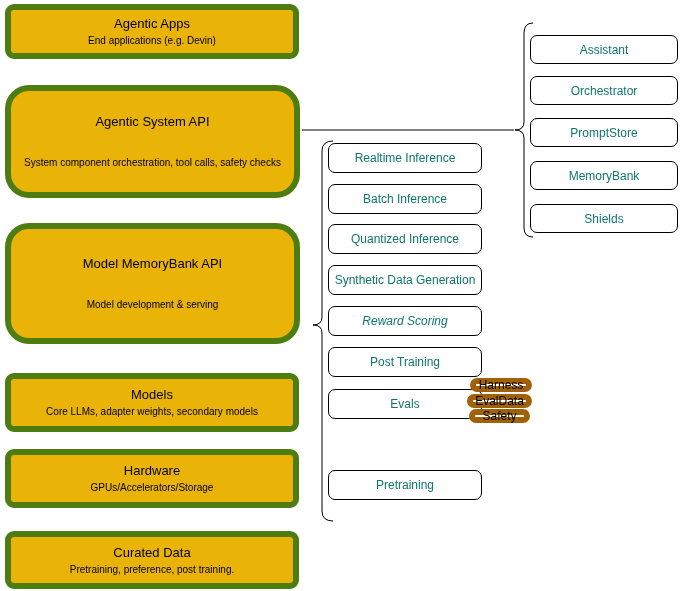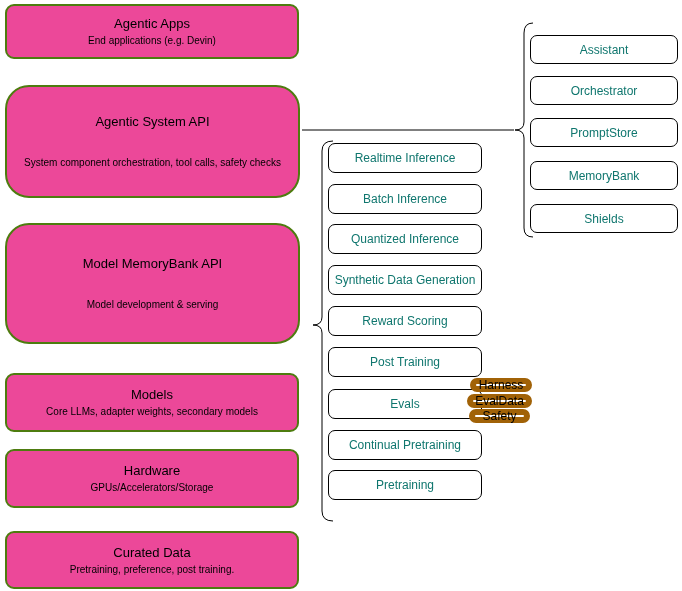--- a/index.html
+++ b/index.html
@@ -18,22 +18,22 @@
   }
   .wires {
     position: absolute;
     left: 0; top: 0;
     width: 682px; height: 591px;
     pointer-events: none;
   }
   .node {
     position: absolute;
     box-sizing: border-box;
-    background: #ec4899;
-    border: 2px solid #4d7c0f;
+    background: #eab308;
+    border: 6px solid #4d7c0f;
     display: flex;
     flex-direction: column;
     align-items: center;
     justify-content: center;
     text-align: center;
   }
   .rounded-lg { border-radius: 24px; gap: 24px; }
   .rounded-md { border-radius: 9px; }
   .rounded-sm { border-radius: 7px; }
   .node .title {
@@ -130,31 +130,28 @@
   </div>
   <div class="chip mid-col" style="top:184px;">
     <span>Batch Inference</span>
   </div>
   <div class="chip mid-col" style="top:224px;">
     <span>Quantized Inference</span>
   </div>
   <div class="chip mid-col" style="top:265px;">
     <span>Synthetic Data Generation</span>
   </div>
-  <div class="chip mid-col" style="top:306px;">
+  <div class="chip mid-col" style="top:306px;font-style:italic;">
     <span>Reward Scoring</span>
   </div>
   <div class="chip mid-col" style="top:347px;">
     <span>Post Training</span>
   </div>
   <div class="chip mid-col" style="top:389px;">
     <span>Evals</span>
-  </div>
-  <div class="chip mid-col" style="top:430px;">
-    <span>Continual Pretraining</span>
   </div>
   <div class="chip mid-col" style="top:470px;">
     <span>Pretraining</span>
   </div>
 
   <div class="pill" style="left:470px;top:378px;width:62px;height:14px;">
     <span>Harness</span>
   </div>
   <div class="pill" style="left:467px;top:394px;width:65px;height:14px;">
     <span>EvalData</span>

